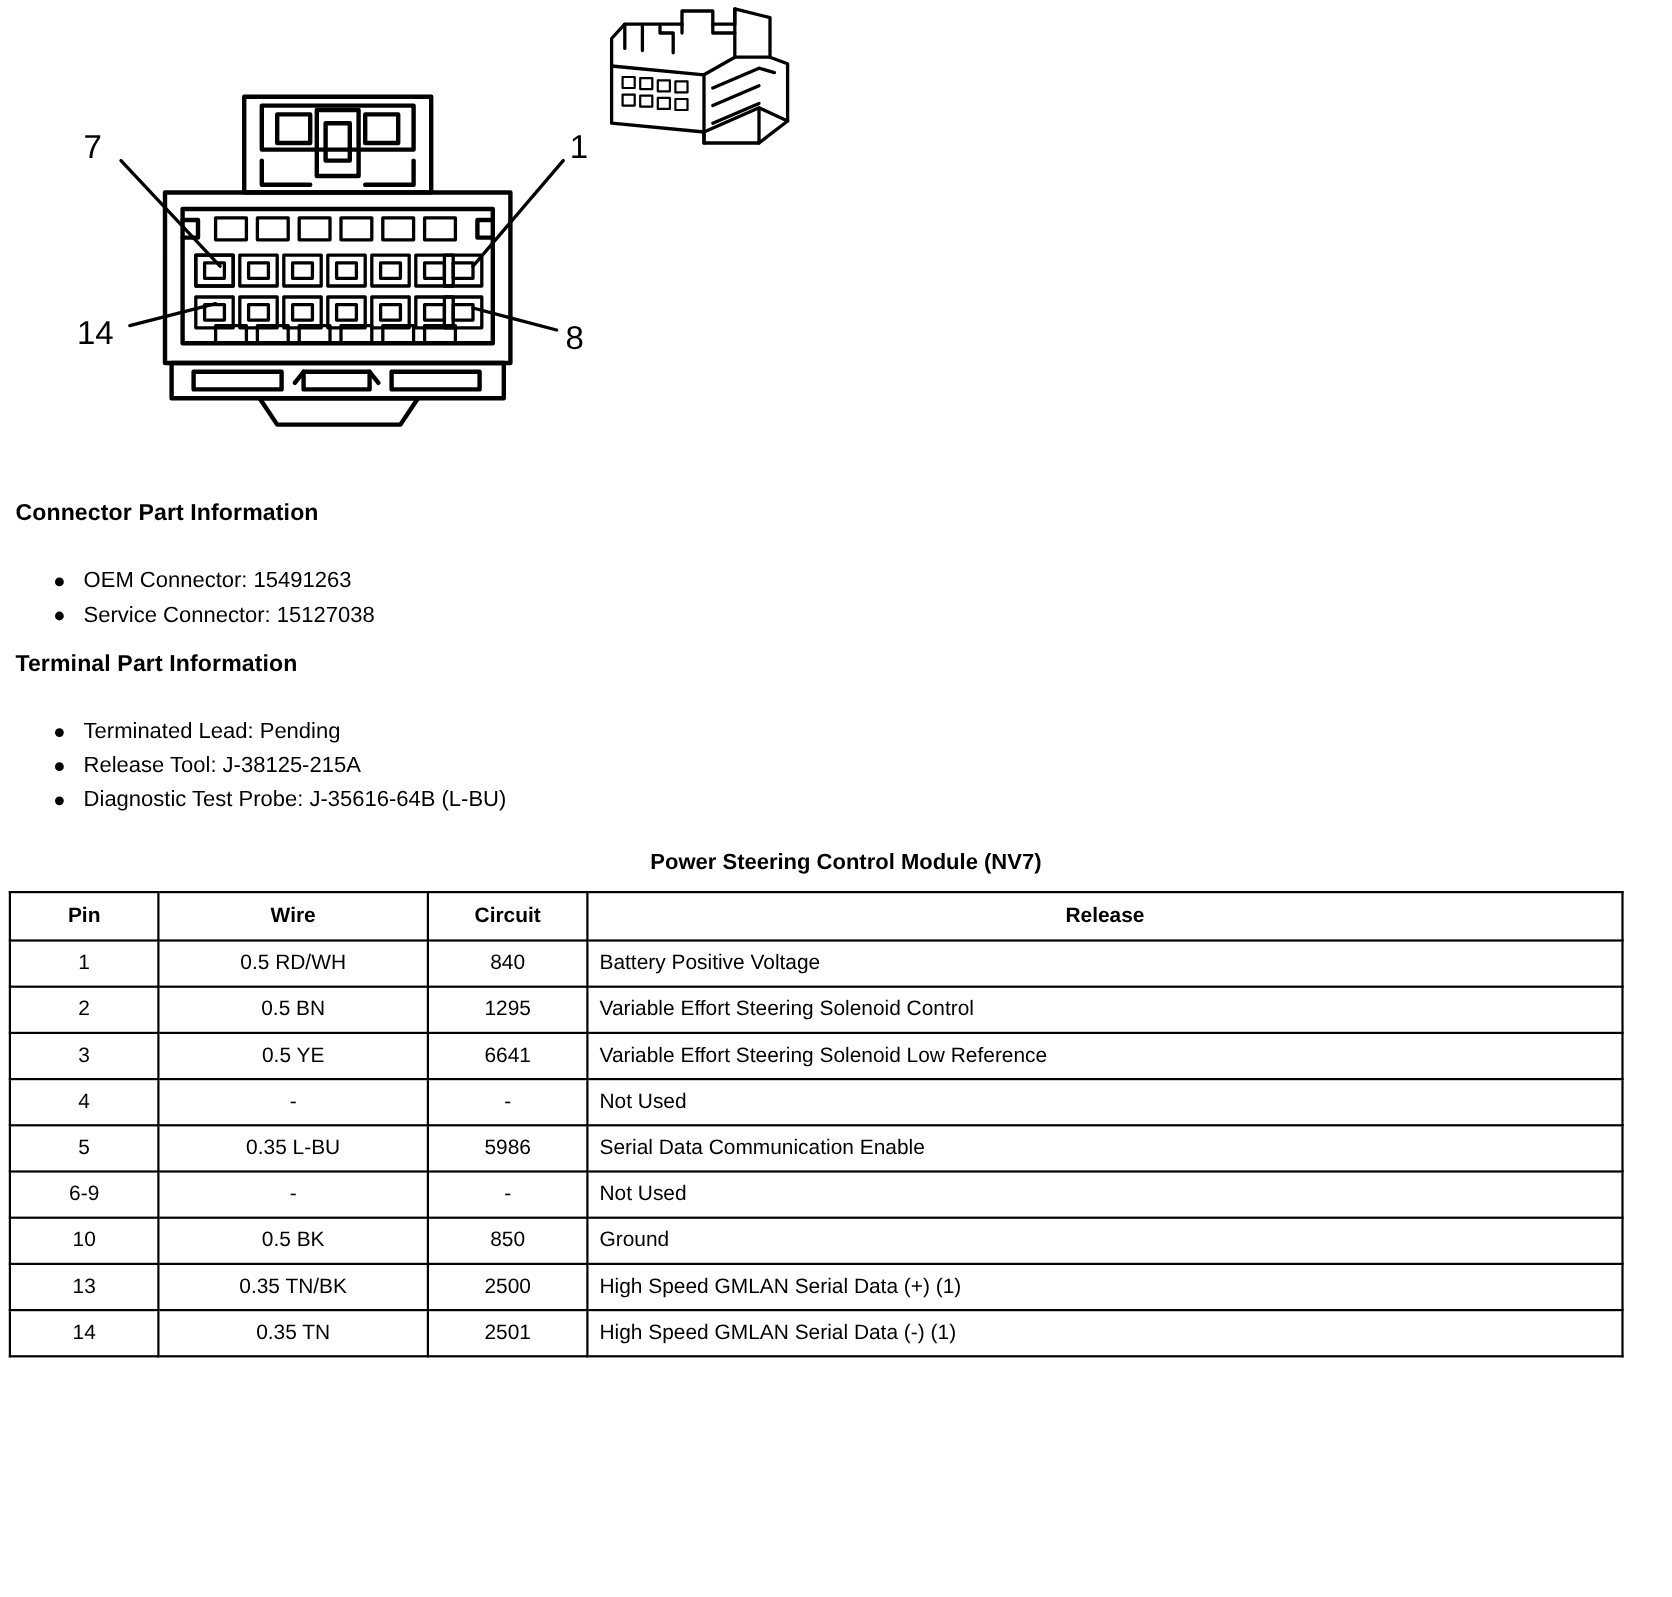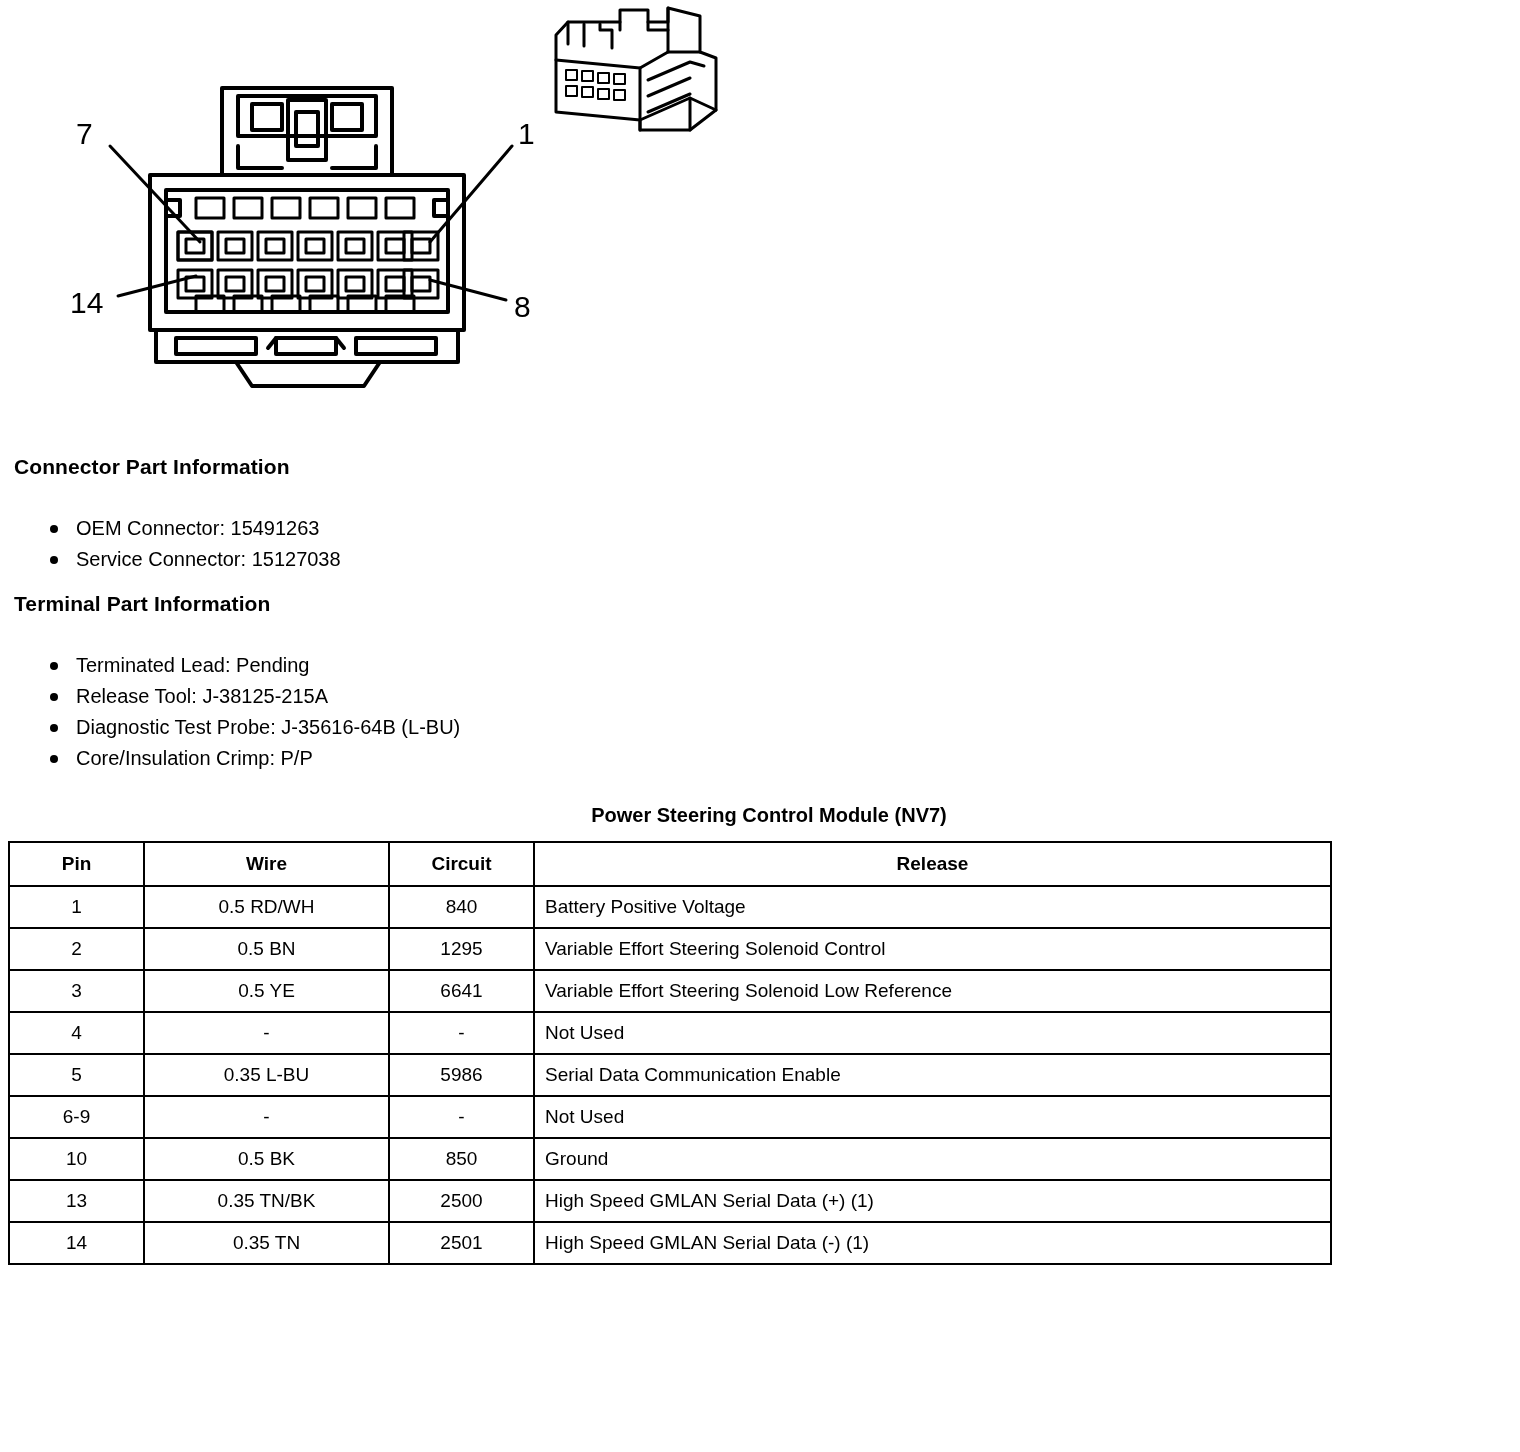--- a/index.html
+++ b/index.html
@@ -66,21 +66,21 @@
   .table-title {
     text-align: center;
     font-size: 20px;
     font-weight: bold;
     margin: 0 0 14px 0;
     padding-right: 30px;
     padding-left: 48px;
   }
   table.pinout {
     border-collapse: collapse;
-    width: 1324px;
+    width: 1468px;
     margin-left: 8px;
     table-layout: fixed;
   }
   table.pinout th, table.pinout td {
     border: 2px solid #000;
     font-size: 19px;
     height: 40px;
     padding: 0 6px;
   }
   table.pinout thead th {
@@ -245,21 +245,20 @@
 
 <div class="gap-c"></div>
 
 <div class="section">
   <div class="section-title">Terminal Part Information</div>
   <div class="gap-b"></div>
   <ul class="bullets">
     <li>Terminated Lead: Pending</li>
     <li>Release Tool: J-38125-215A</li>
     <li>Diagnostic Test Probe: J-35616-64B (L-BU)</li>
-    <li>Core/Insulation Crimp: P/P</li>
   </ul>
 </div>
 
 <div class="gap-a"></div>
 
 <div class="table-title">Power Steering Control Module (NV7)</div>
 
 <table class="pinout">
   <colgroup>
     <col class="col-pin">

